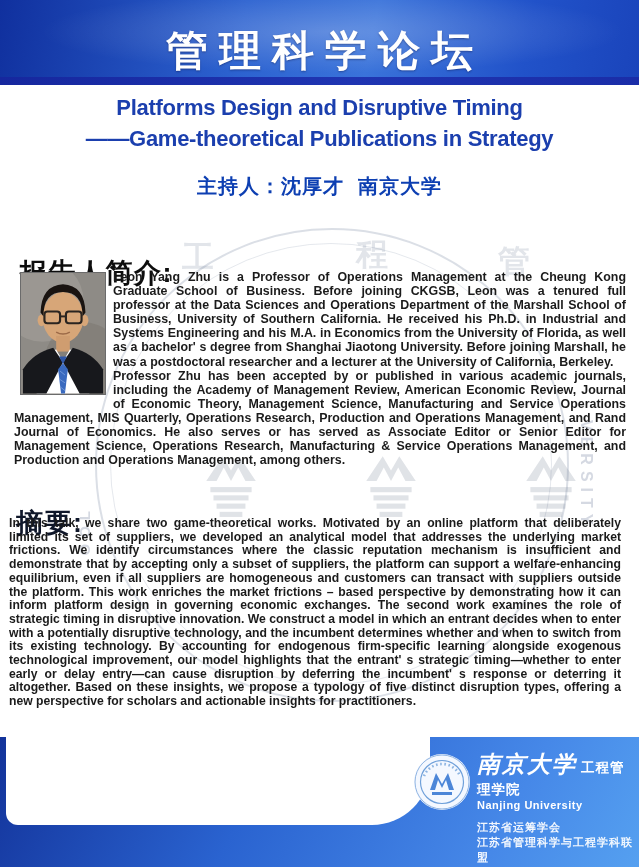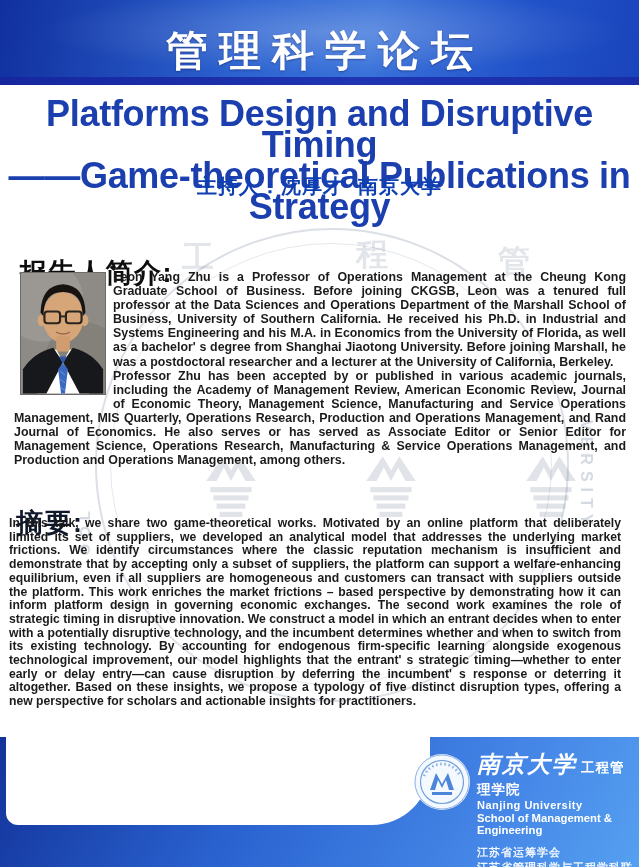--- a/index.html
+++ b/index.html
@@ -29,22 +29,22 @@
   .wm-ring{position:absolute;left:95px;top:228px;width:470px;height:470px;border-radius:50%;
     border:2px solid rgba(125,140,165,.28);}
   .wm-ring2{position:absolute;left:110px;top:243px;width:440px;height:440px;border-radius:50%;
     border:1px solid rgba(125,140,165,.20);}
   .wm-char{position:absolute;font-size:32px;font-weight:bold;color:rgba(110,125,150,.20);}
   .wm-vtext{position:absolute;writing-mode:vertical-rl;font-weight:bold;
     color:rgba(115,130,158,.30);letter-spacing:6px;font-size:16px;}
   .wm-pillar{position:absolute;width:62px;height:66px;opacity:.16;}
   
   .title-block{
-    position:absolute;left:0;top:98px;width:639px;text-align:center;z-index:1;
-    color:#1b3fae;font-weight:bold;font-size:36px;line-height:31px;letter-spacing:-0.3px;
+    position:absolute;left:0;top:92px;width:639px;text-align:center;z-index:1;
+    color:#1b3fae;font-weight:bold;font-size:22px;line-height:31px;letter-spacing:-0.3px;
   }
   .speakers{
     position:absolute;left:0;top:173px;width:639px;text-align:center;z-index:1;
     color:#0d3fb2;font-weight:bold;font-size:20px;line-height:26px;letter-spacing:1px;
   }
   .speakers .org{margin-left:14px;}
   
   .bio-heading{
     position:absolute;left:20px;top:233px;z-index:1;
     font-size:27px;font-weight:bold;color:#0d0d0d;letter-spacing:1.5px;
@@ -185,20 +185,19 @@
       <circle cx="29" cy="29" r="21.5" fill="none" stroke="#6fa0da" stroke-width="1.2"></circle>
       <path d="M11 23 A19.5 19.5 0 0 1 47 23" fill="none" stroke="#7aa8dd" stroke-width="2.6" stroke-dasharray="1.6 2.6" opacity="0.85"></path>
       <path d="M17 37 L23 20 L29 31 L35 20 L41 37 L36 37 L33 27 L29 35 L25 27 L22 37 Z" fill="#4c86d8"></path>
       <rect x="19" y="39" width="20" height="3" fill="#4c86d8"></rect>
     </svg>
     <div class="logo-text">
       <div>
         <span class="uni-cn">南京大学</span><span class="school-cn">工程管理学院</span>
       </div>
       <div class="uni-en">Nanjing University</div>
-      <div class="school-en">School of Management &amp; Engineering</div>
       <div class="orgs">
         <div>江苏省运筹学会</div>
         <div>江苏省管理科学与工程学科联盟</div>
       </div>
     </div>
   </div>
 </footer>
 
 </body></html>

